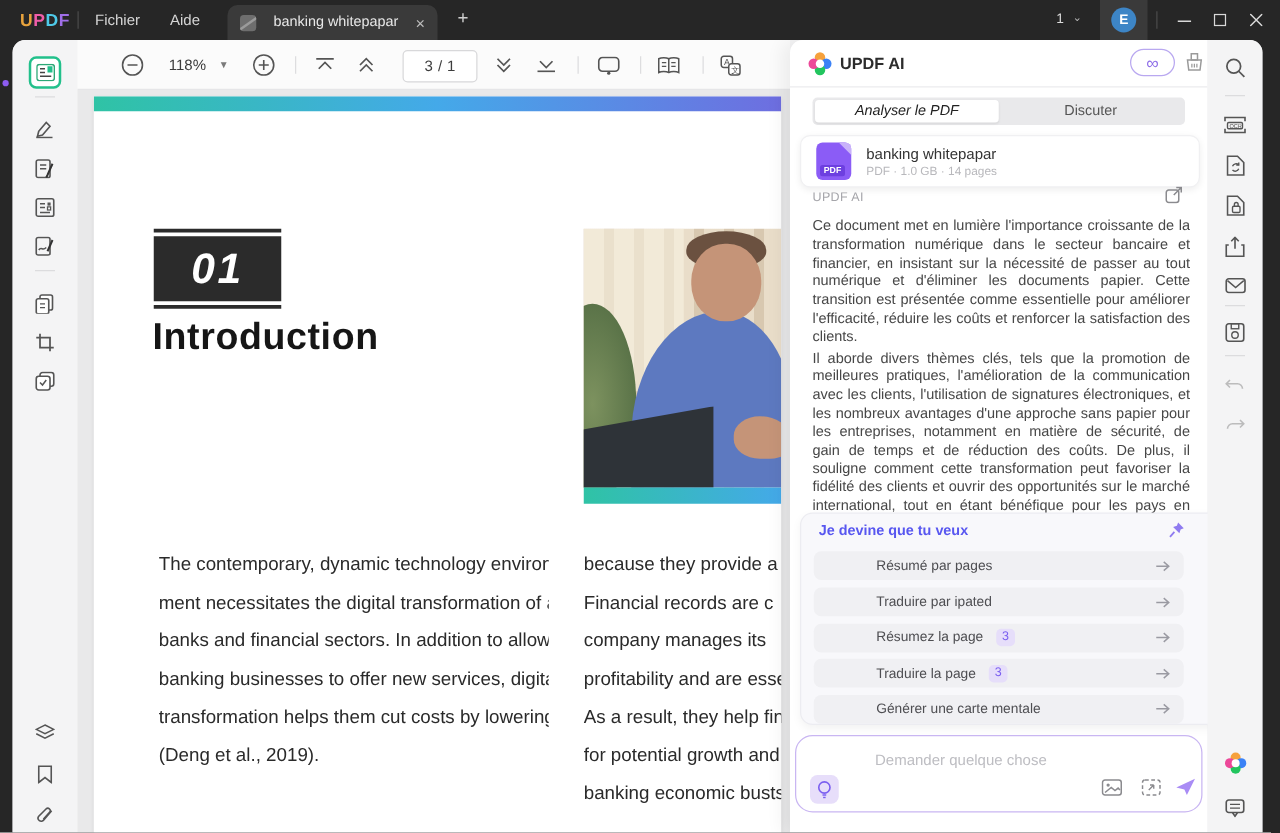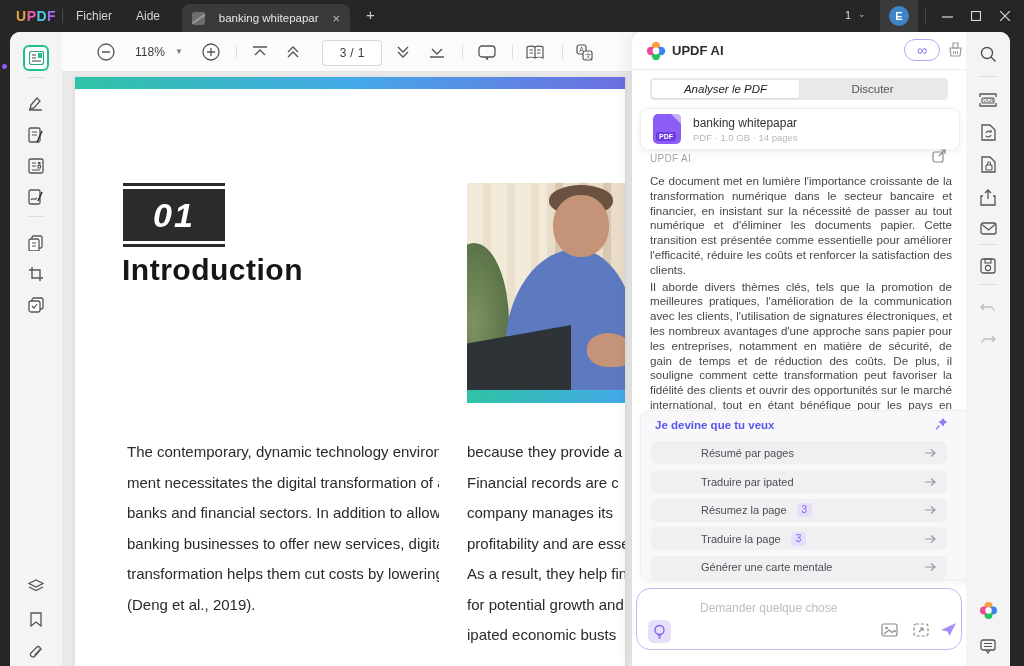--- a/index.html
+++ b/index.html
@@ -334,21 +334,21 @@
         <div class="pline">transformation helps them cut costs by lowering</div>
         <div class="pline last">(Deng et al., 2019).</div>
       </div>
       <div class="col right" style="left:392px">
         <div class="pline">because they provide a</div>
         <div class="pline">Financial records are c</div>
         <div class="pline">company manages its</div>
         <div class="pline">profitability and are esse</div>
         <div class="pline">As a result, they help fin</div>
         <div class="pline">for potential growth and s</div>
-        <div class="pline">ipated economic busts</div>
+        <div class="pline">banking economic busts</div>
       </div>
     </div>
   </div>
 
   <div class="ai">
     <div class="ai-header">
       <div class="abs" style="left:14px;top:9px">
         <svg width="20" height="20">
             <circle cx="10" cy="5" r="4.2" fill="#f6a13c"></circle>
             <circle cx="15" cy="10" r="4.2" fill="#3b82f6"></circle>

